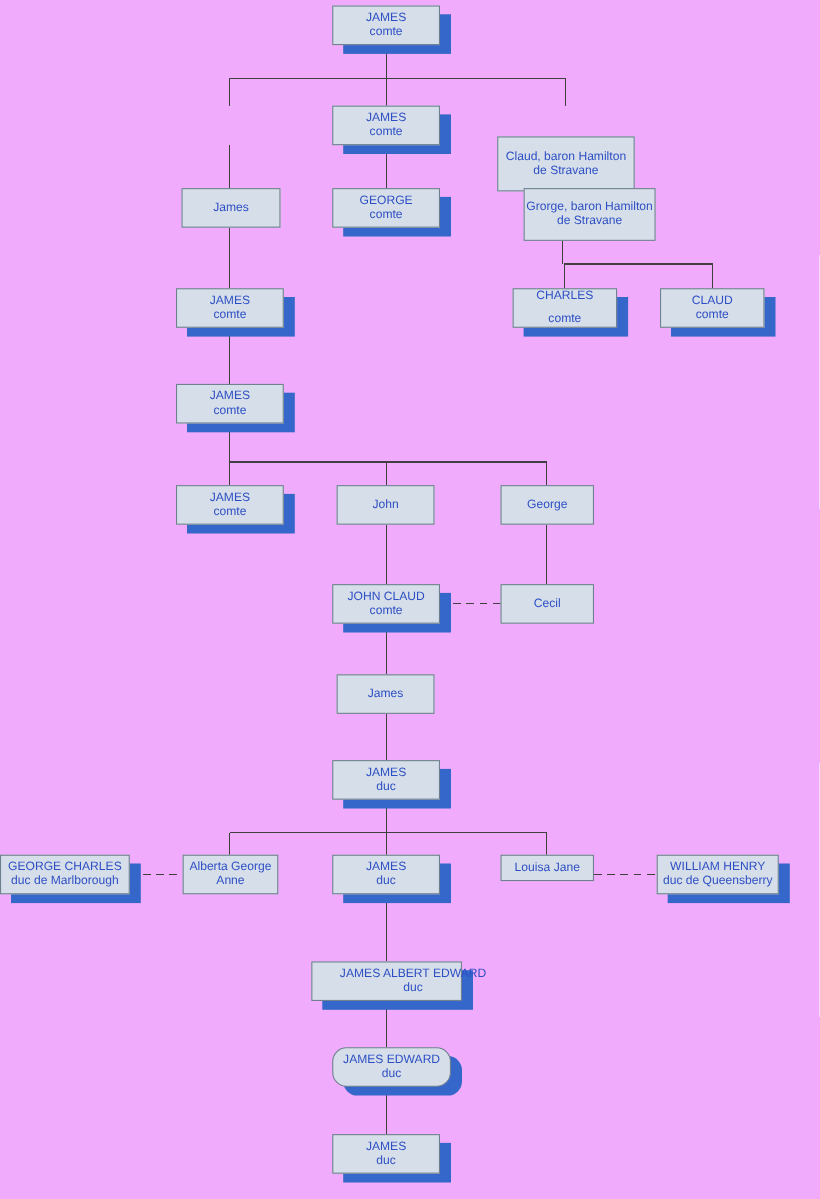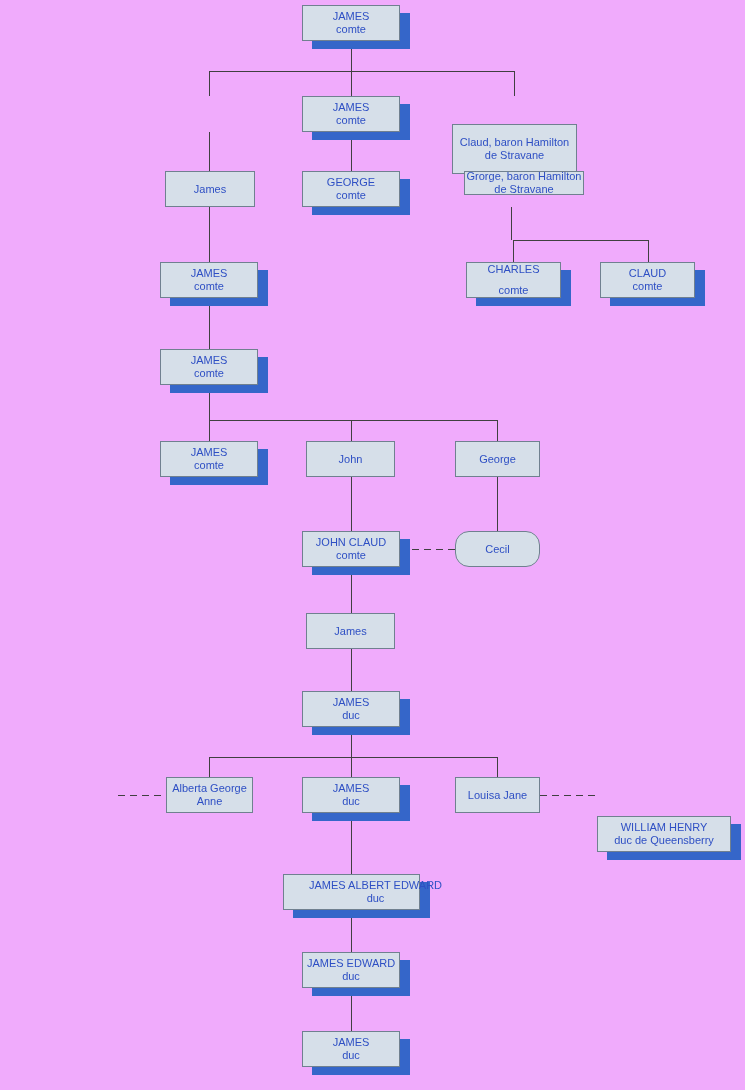--- a/index.html
+++ b/index.html
@@ -99,21 +99,21 @@
         <div class="nl">Claud, baron Hamilton</div>
         <div class="nl">de Stravane</div>
       </div>
       <div class="node" style="left: 165px; top: 171px; width: 90px; height: 36px;">
         <div class="nl">James</div>
       </div>
       <div class="node shadow" style="left: 302px; top: 171px; width: 98px; height: 36px;">
         <div class="nl">GEORGE</div>
         <div class="nl">comte</div>
       </div>
-      <div class="node" style="left: 464px; top: 171px; width: 120px; height: 24px;">
+      <div class="node" style="left: 476px; top: 171px; width: 120px; height: 48px;">
         <div class="nl">Grorge, baron Hamilton</div>
         <div class="nl">de Stravane</div>
       </div>
       <div class="node shadow" style="left: 160px; top: 262px; width: 98px; height: 36px;">
         <div class="nl">JAMES</div>
         <div class="nl">comte</div>
       </div>
       <div class="node shadow" style="left: 466px; top: 262px; width: 95px; height: 36px; justify-content: space-between;">
         <div class="nl">CHARLES</div>
         <div class="nl">comte</div>
@@ -133,50 +133,54 @@
       <div class="node" style="left: 306px; top: 441px; width: 89px; height: 36px;">
         <div class="nl">John</div>
       </div>
       <div class="node" style="left: 455px; top: 441px; width: 85px; height: 36px;">
         <div class="nl">George</div>
       </div>
       <div class="node shadow" style="left: 302px; top: 531px; width: 98px; height: 36px;">
         <div class="nl">JOHN CLAUD</div>
         <div class="nl">comte</div>
       </div>
-      <div class="node" style="left: 455px; top: 531px; width: 85px; height: 36px; border-radius: 14px;">
+      <div class="node" style="left: 455px; top: 531px; width: 85px; height: 36px;">
         <div class="nl">Cecil</div>
       </div>
       <div class="node" style="left: 306px; top: 613px; width: 89px; height: 36px;">
         <div class="nl">James</div>
       </div>
       <div class="node shadow" style="left: 302px; top: 691px; width: 98px; height: 36px;">
         <div class="nl">JAMES</div>
         <div class="nl">duc</div>
       </div>
+      <div class="node shadow" style="left: 0px; top: 777px; width: 118px; height: 36px;">
+        <div class="nl">GEORGE CHARLES</div>
+        <div class="nl">duc de Marlborough</div>
+      </div>
       <div class="node" style="left: 166px; top: 777px; width: 87px; height: 36px;">
         <div class="nl">Alberta George</div>
         <div class="nl">Anne</div>
       </div>
       <div class="node shadow" style="left: 302px; top: 777px; width: 98px; height: 36px;">
         <div class="nl">JAMES</div>
         <div class="nl">duc</div>
       </div>
-      <div class="node" style="left: 455px; top: 777px; width: 85px; height: 36px;">
+      <div class="node" style="left: 455px; top: 777px; width: 85px; height: 24px;">
         <div class="nl">Louisa Jane</div>
       </div>
-      <div class="node shadow" style="left: 597px; top: 816px; width: 134px; height: 36px; text-align: center;">
+      <div class="node shadow" style="left: 597px; top: 777px; width: 111px; height: 36px; text-align: center;">
         <div class="nl">WILLIAM HENRY</div>
         <div class="nl">duc de Queensberry</div>
       </div>
       <div class="node shadow" style="left: 283px; top: 874px; width: 137px; height: 36px; padding-left: 48px;">
         <div class="nl">JAMES ALBERT EDWARD</div>
         <div class="nl">duc</div>
       </div>
-      <div class="node shadow" style="left: 302px; top: 952px; width: 98px; height: 36px;">
+      <div class="node shadow" style="left: 302px; top: 952px; width: 108px; height: 36px; border-radius: 13px;">
         <div class="nl">JAMES EDWARD</div>
         <div class="nl">duc</div>
       </div>
       <div class="node shadow" style="left: 302px; top: 1031px; width: 98px; height: 36px;">
         <div class="nl">JAMES</div>
         <div class="nl">duc</div>
       </div>
     </div>
 </div>
 

